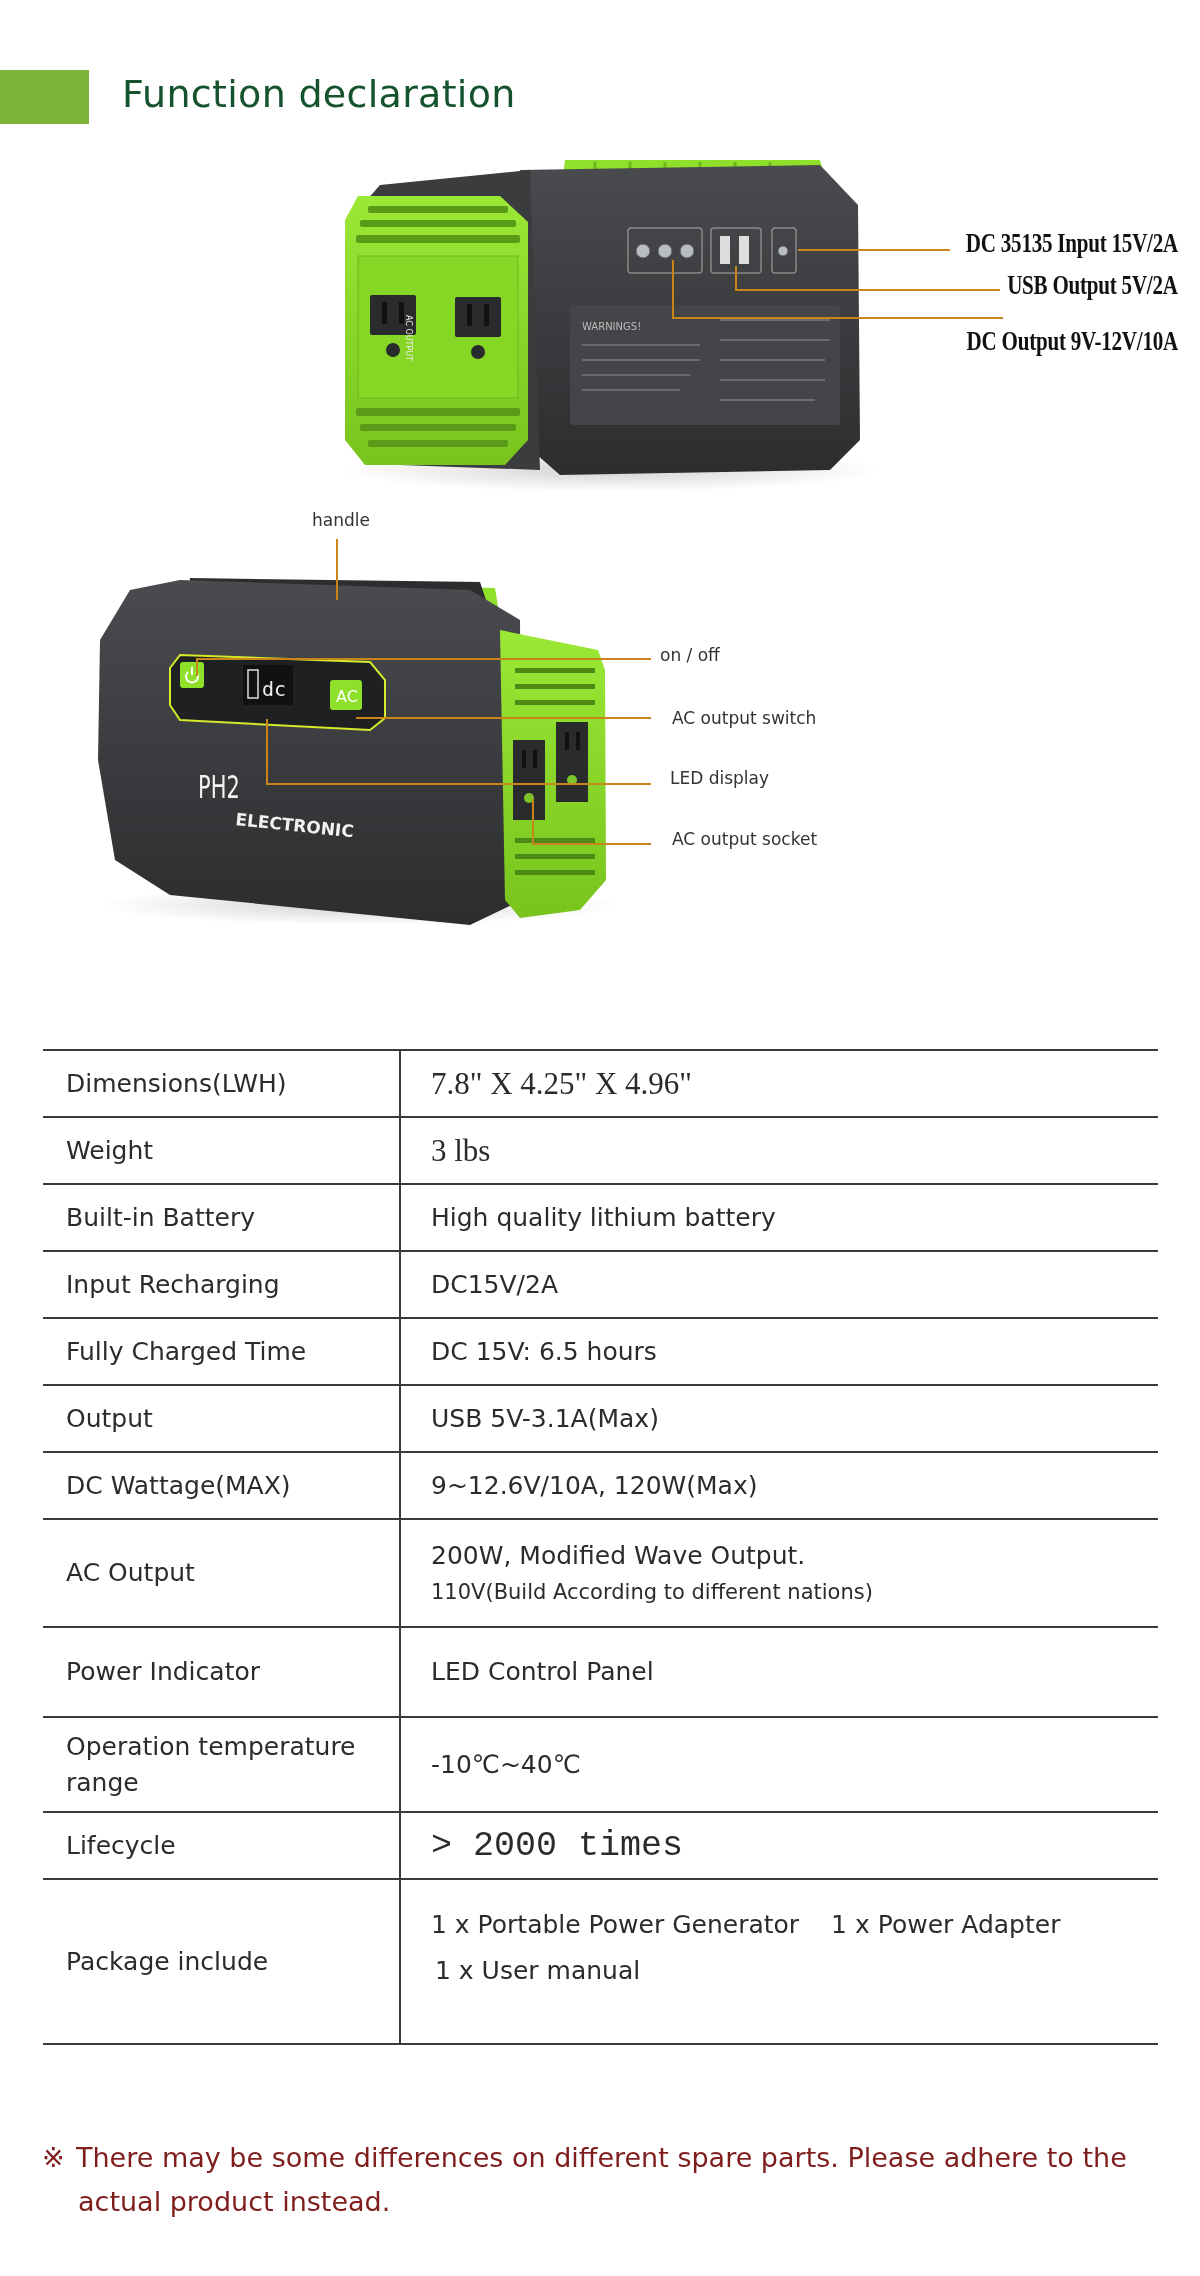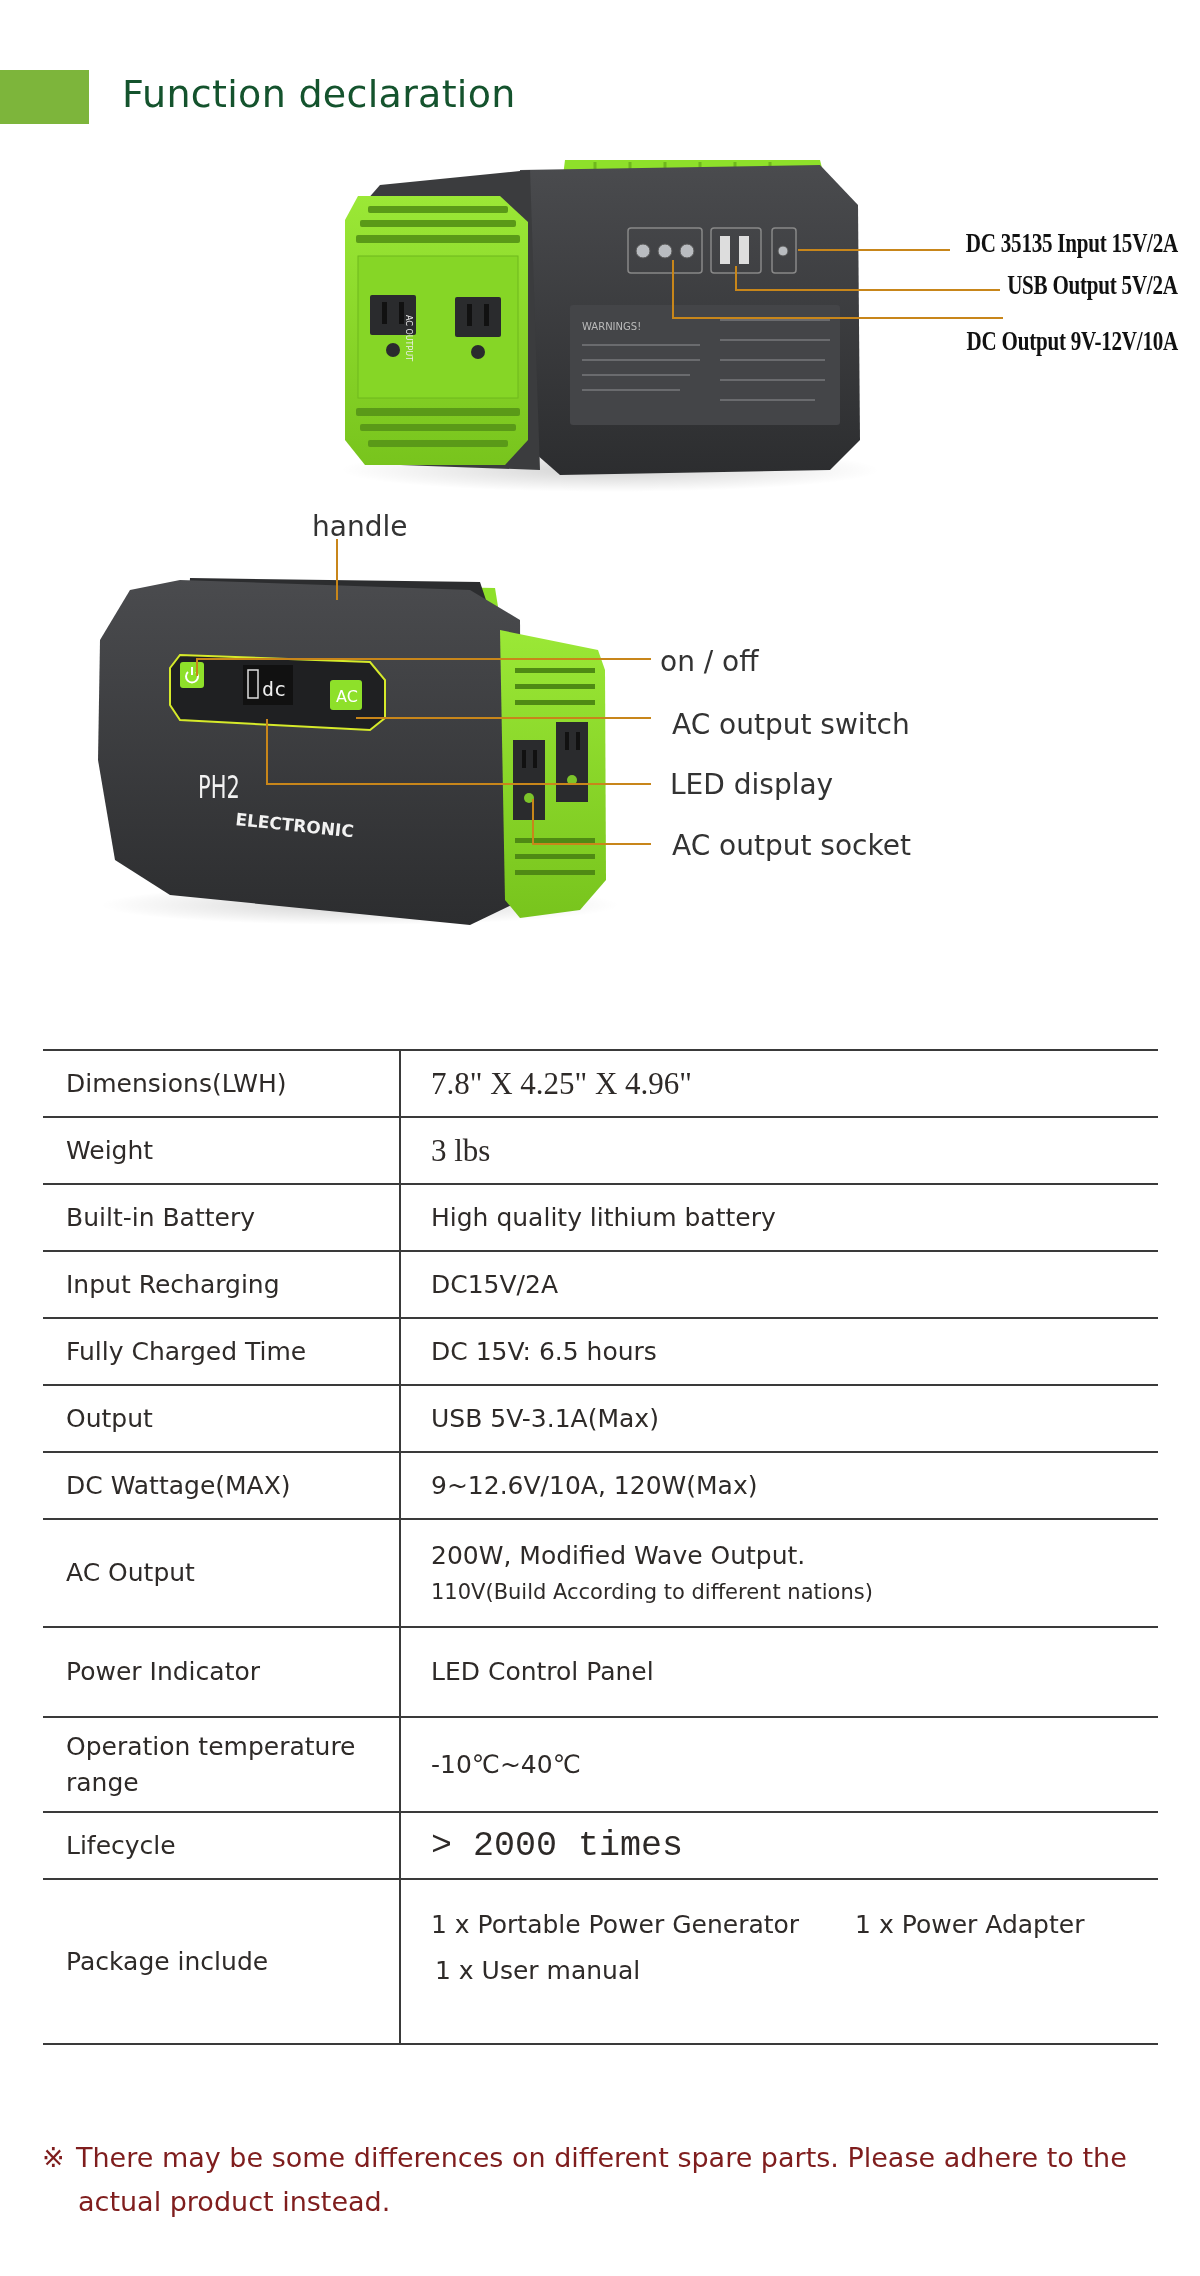--- a/index.html
+++ b/index.html
@@ -6,30 +6,30 @@
   html, body { width: 1200px; height: 2276px; background: #ffffff; overflow: hidden; }
   body { position: relative; font-family: "DejaVu Sans", "Liberation Sans", sans-serif; color: #3a3a3a; }
 
   .header-bar { position: absolute; left: 0; top: 70px; width: 89px; height: 54px; background: #7db53b; }
   .page-title { position: absolute; left: 122px; top: 72px; font-size: 38px; color: #14532d; letter-spacing: 0.3px; font-weight: normal; }
 
   .figure { position: absolute; left: 0; top: 0; width: 1200px; height: 960px; }
   .figure svg { position: absolute; left: 0; top: 0; }
 
   .callout-serif { position: absolute; font-family: "Liberation Serif", "DejaVu Serif", serif; font-weight: bold; color: #111; font-size: 27px; transform: scaleX(0.78); transform-origin: right center; white-space: nowrap; letter-spacing: -0.3px; }
-  .callout-sans { position: absolute; font-size: 28px; color: #333; white-space: nowrap; }
+  .callout-sans { position: absolute; font-size: 17px; color: #333; white-space: nowrap; }
 
   .spec-table { position: absolute; left: 43px; top: 1049px; width: 1115px; border-collapse: collapse; }
   .spec-table td { border-top: 2px solid #3a3a3a; border-bottom: 2px solid #3a3a3a; vertical-align: middle; font-size: 25px; color: #2e2a28; }
   .spec-table td.label { width: 357px; padding-left: 23px; border-right: 2px solid #3a3a3a; line-height: 36px; }
   .spec-table td.value { padding-left: 30px; line-height: 38px; }
   .spec-table .serif { font-family: "Liberation Serif", "DejaVu Serif", serif; font-size: 31px; }
   .spec-table .serif-sm { font-family: Liberation Mono, monospace; font-size: 35px; }
   .spec-table .small-line { font-size: 21px; line-height: 34px; }
-  .pkg-line { display: flex; gap: 56px; line-height: 46px; text-align: right; }
+  .pkg-line { display: flex; gap: 32px; line-height: 46px; text-align: right; }
   .pkg-line2 { line-height: 46px; padding-left: 4px; }
 
   .note { position: absolute; left: 42px; top: 2136px; width: 1120px; font-size: 27px; color: #7f1d1d; line-height: 44px; }
   .note .mark { display: inline-block; width: 34px; }
   .note .line2 { padding-left: 36px; }
 </style>
 </head>
 <body>
 
 <div class="header-bar"></div>

